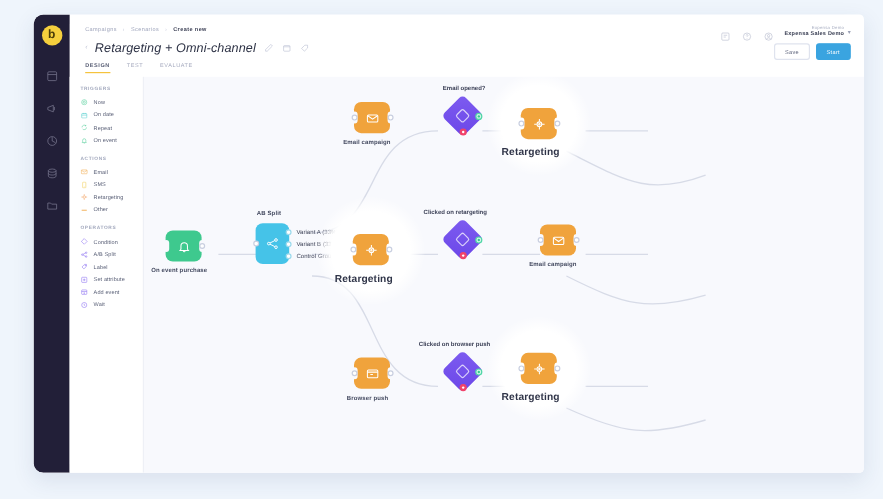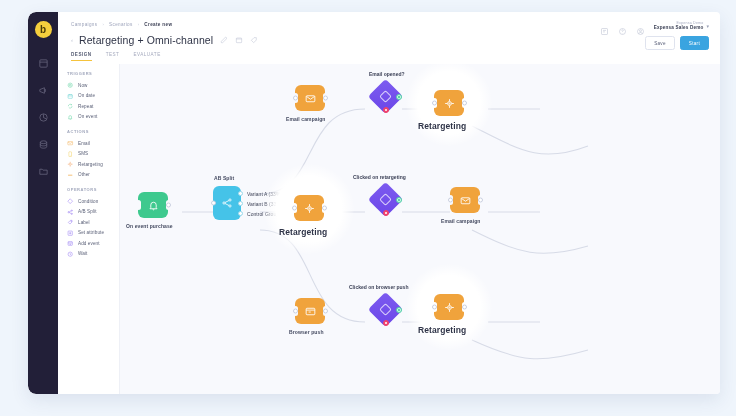--- a/index.html
+++ b/index.html
@@ -53,21 +53,21 @@
   .crumbs {
     position: absolute; left: 13px; top: 10px;
     display: flex; align-items: center; gap: 5px;
     font-size: 4.6px; letter-spacing: .35px; color: #9ea4bb;
   }
   .crumbs .sep { color: #c7cbdb; font-size: 4px; }
   .crumbs .cur { color: #3e4257; font-weight: bold; }
 
   .title-row {
     position: absolute; left: 13px; top: 22px;
-    display: flex; align-items: center; gap: 6px;
+    display: flex; align-items: center; gap: 6px; font-style: italic;
   }
   .chev-sm { font-size: 6px; color: #b9bed0; }
   .doc-title { font-size: 10.5px; color: #2e3346; letter-spacing: .1px; }
   .t-ico { width: 9px; height: 9px; display: flex; align-items: center; justify-content: center; }
   .t-ico svg { width: 8px; height: 8px; stroke: #aeb4ca; fill: none; stroke-width: 1.3; }
 
   .tabs {
     position: absolute; left: 13px; top: 40px;
     display: flex; gap: 14px;
   }

